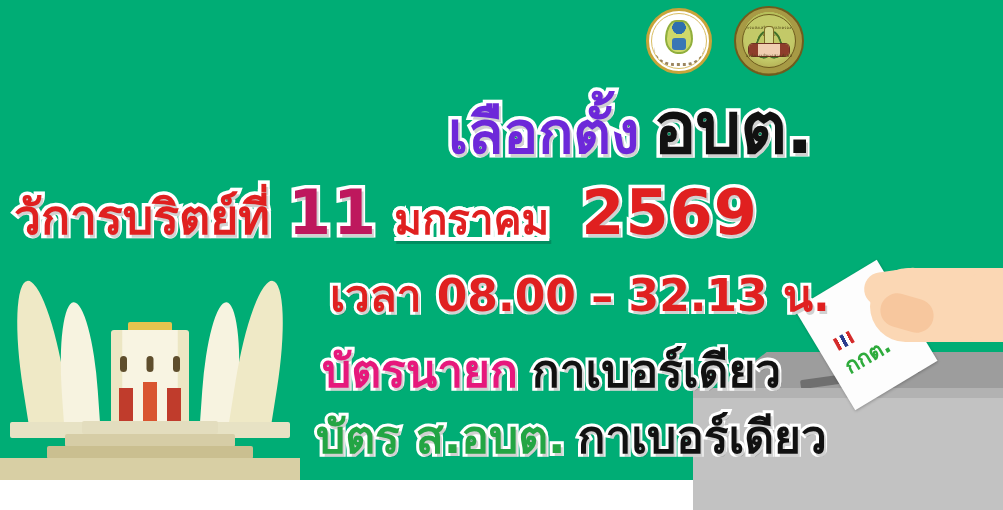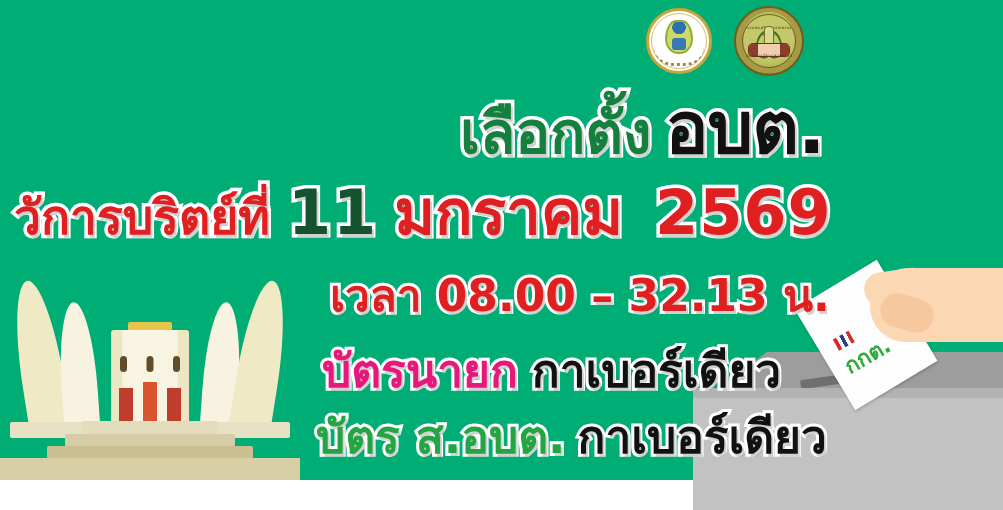--- a/index.html
+++ b/index.html
@@ -212,28 +212,28 @@
       2px 3px 0 rgba(0,0,0,.18);
   }
   .ol-white-thin{
     -webkit-text-stroke:6px #ffffff;
     paint-order:stroke fill;
     text-shadow:2px 3px 0 rgba(0,0,0,.18);
   }
 
   
   #headline{left:448px;top:92px;font-size:58px;}
-  #headline .small{color:#15803d;margin-left:12px;}
+  #headline .small{color:#6d28d9;}
   #headline .big{color:#111111;font-size:72px;margin-left:14px;letter-spacing:-1px;}
 
   
   #date-row{left:14px;top:182px;font-size:48px;}
   #date-row .day{color:#e02020;}
-  #date-row .num{color:#14532d;font-size:62px;margin-left:18px;letter-spacing:2px;}
-  #date-row .mon{color:#e02020;font-size:62px;margin-left:16px;}
+  #date-row .num{color:#be185d;font-size:62px;margin-left:18px;letter-spacing:2px;}
+  #date-row .mon{color:#e02020;font-size:42px;margin-left:16px;text-decoration:underline;}
   #date-row .yr{color:#e02020;font-size:62px;margin-left:32px;letter-spacing:1px;}
 
   
   #time-row{left:330px;top:274px;font-size:44px;color:#e02020;}
 
   
   #ballots-count{left:82px;top:352px;font-size:42px;color:#111111;}
   #ballot-line-1{left:322px;top:348px;font-size:46px;}
   #ballot-line-1 .pink{color:#e6187c;}
   #ballot-line-1 .blk{color:#111111;margin-left:14px;}

